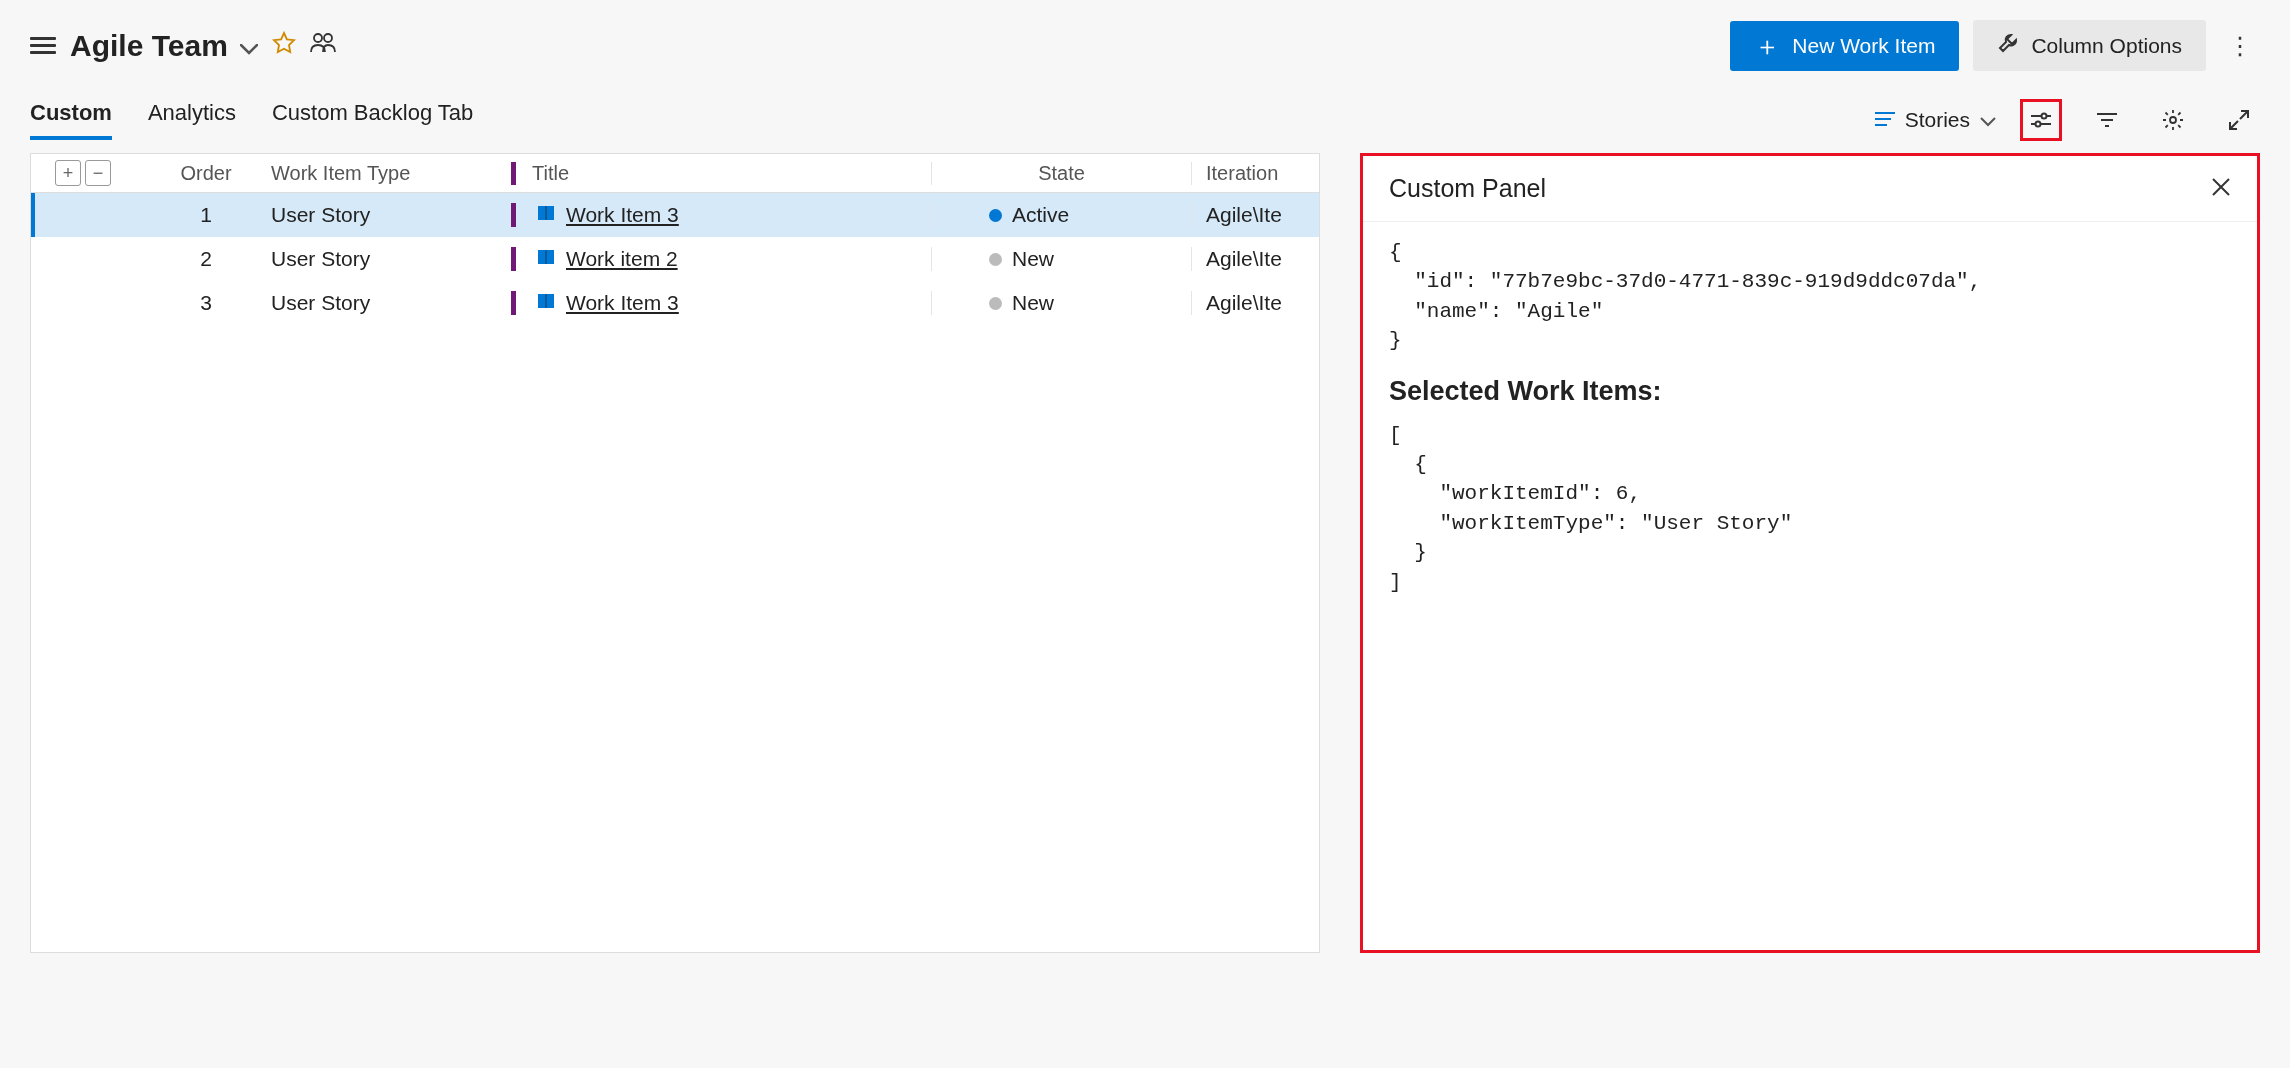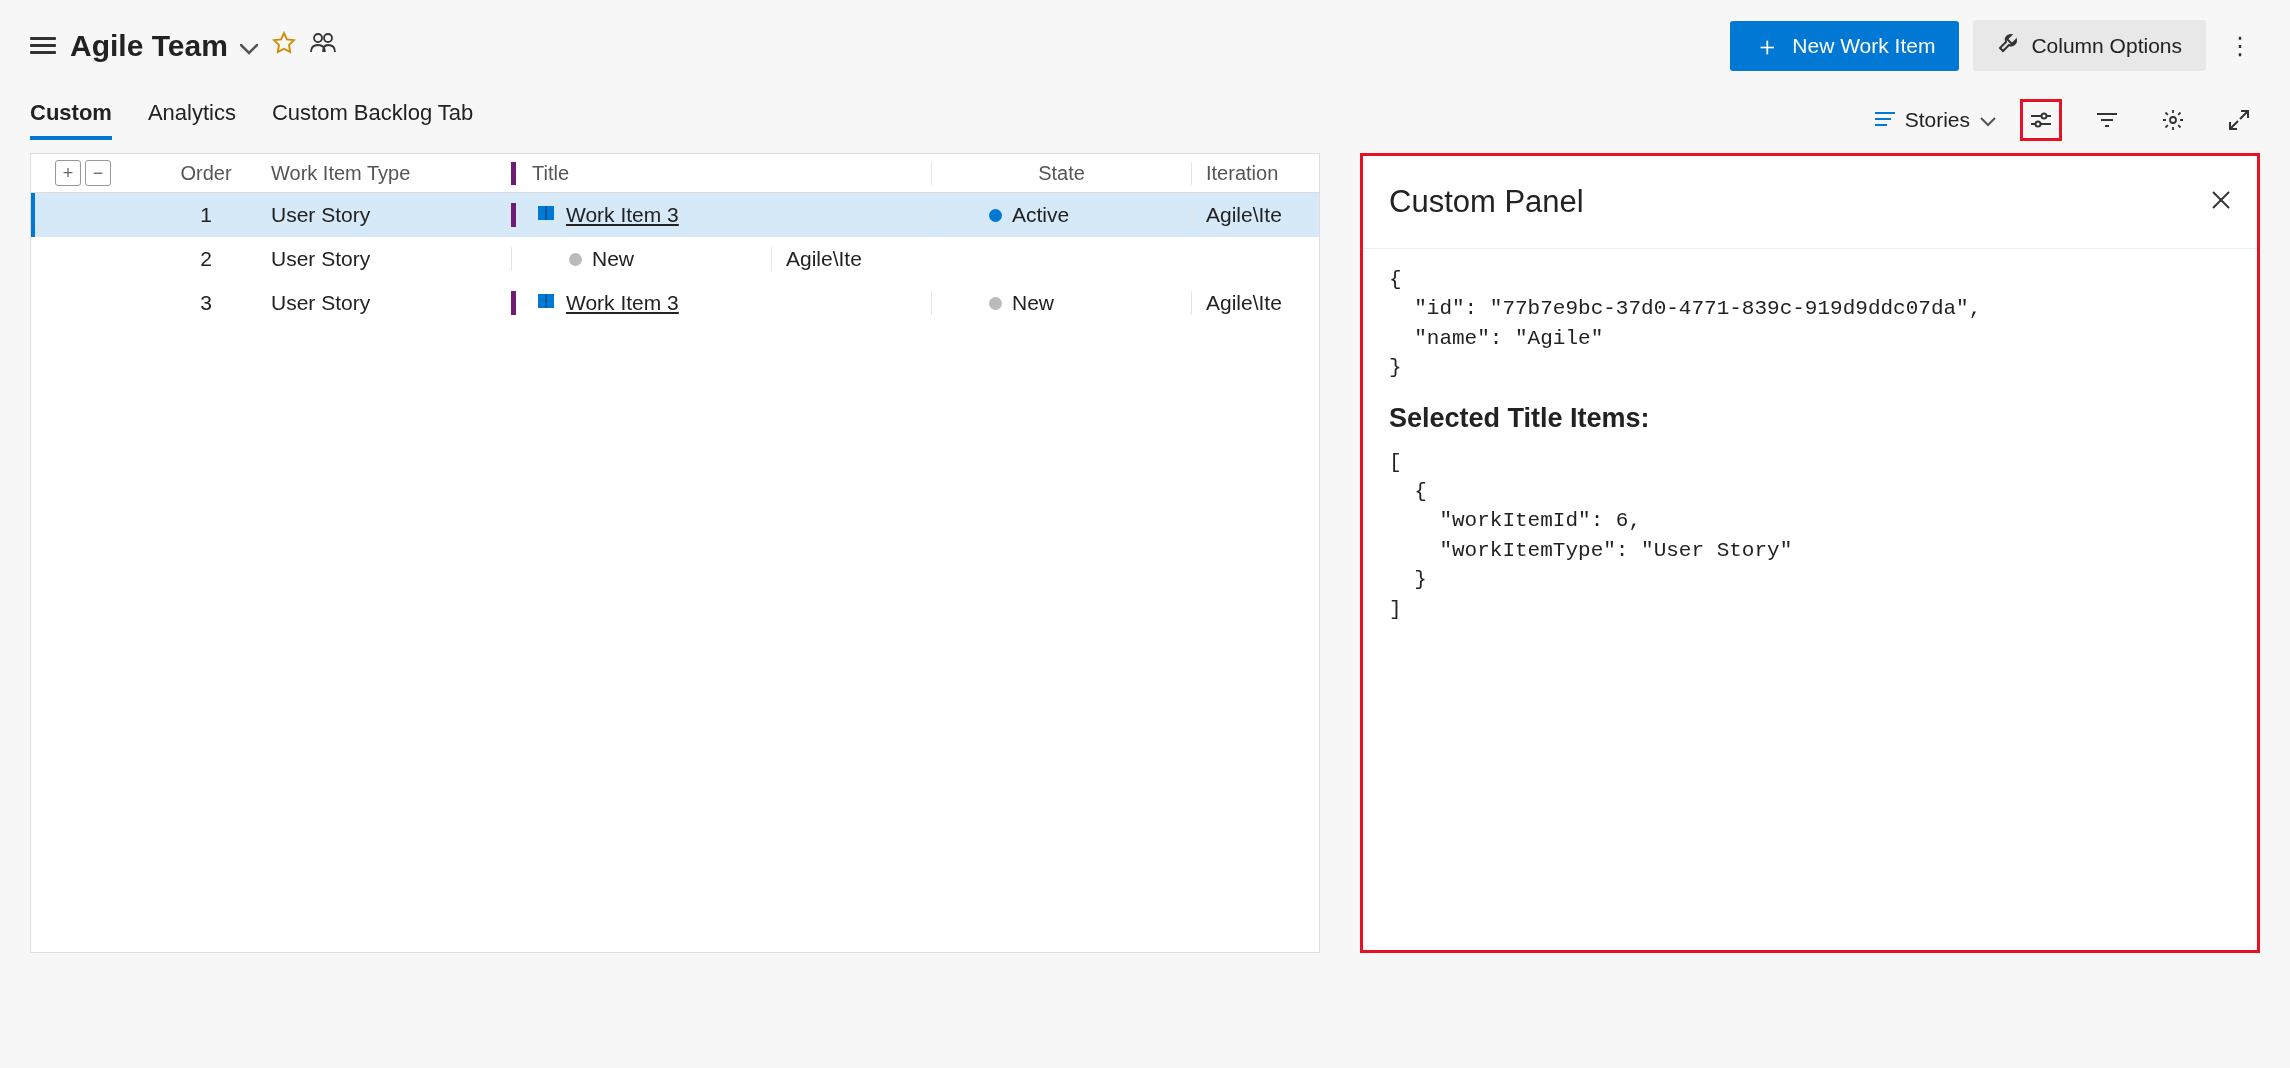--- a/index.html
+++ b/index.html
@@ -80,21 +80,21 @@
   .book-icon { color: #0078d4; }
   .state-dot { width: 13px; height: 13px; border-radius: 50%; display:inline-block; }
   .state-dot.active { background: #0078d4; }
   .state-dot.new { background: #bbb; }
   .panel-wrap { width: 900px; }
   .panel {
     background: #fff; border: 3px solid #e81123; height: 800px;
   }
   .panel-header {
     display: flex; align-items: center; justify-content: space-between;
-    padding: 28px 26px; font-size: 31px; border-bottom: 1px solid #eee;
+    padding: 18px 26px; font-size: 25px; border-bottom: 1px solid #eee;
   }
   .close-x { cursor: pointer; font-size: 24px; }
   .panel-body { padding: 16px 26px; }
   .panel-body h3 { font-size: 27px; font-weight: 600; margin: 12px 0 14px 0; }
   .panel-body pre {
     font-family: "Consolas", "Courier New", monospace;
     font-size: 21px; line-height: 1.4; white-space: pre;
     margin-bottom: 20px;
   }
 </style>
@@ -226,20 +226,27 @@
           <div class="col-state">
             <span class="state-dot active"></span>
             <span>Active</span>
           </div>
           <div class="col-iter">Agile\Ite</div>
         </div>
         <div class="row">
           <div class="col-controls"></div>
           <div class="col-order">2</div>
           <div class="col-type">User Story</div>
+          <div class="col-title">
+            <span class="book-icon"><svg width="20" height="18" viewBox="0 0 20 18" fill="#0078d4">
+                <path d="M2 2 H9 V16 H2 Z M11 2 H18 V16 H11 Z"></path>
+                <rect x="9" y="2" width="2" height="14" fill="#005a9e"></rect>
+              </svg></span>
+            <span>Work item 2</span>
+          </div>
           <div class="col-state">
             <span class="state-dot new"></span>
             <span>New</span>
           </div>
           <div class="col-iter">Agile\Ite</div>
         </div>
         <div class="row">
           <div class="col-controls"></div>
           <div class="col-order">3</div>
           <div class="col-type">User Story</div>
@@ -270,21 +277,21 @@
               <line x1="2" y1="2" x2="18" y2="18"></line>
               <line x1="18" y1="2" x2="2" y2="18"></line>
             </svg>
         </span>
       </div>
       <div class="panel-body">
         <pre>{
   "id": "77b7e9bc-37d0-4771-839c-919d9ddc07da",
   "name": "Agile"
 }</pre>
-        <h3>Selected Title Items:</h3>
+        <h3>Selected Work Items:</h3>
         <pre>[
   {
     "workItemId": 6,
     "workItemType": "User Story"
   }
 ]</pre>
       </div>
     </div>
   </div>
 </div>

